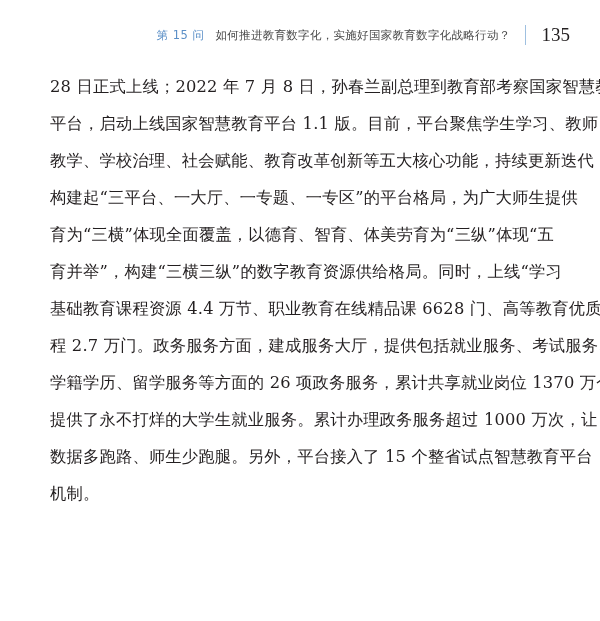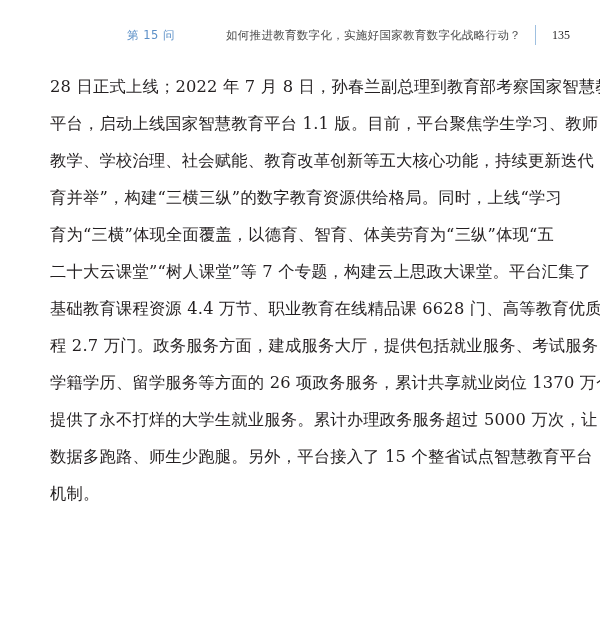--- a/index.html
+++ b/index.html
@@ -27,31 +27,30 @@
       white-space: nowrap;
     }
     .chapter-label {
       color: #5b8fc7;
       margin-right: 11px;
       letter-spacing: 0.5px;
     }
     .chapter-title {
       color: #4a4a4a;
       letter-spacing: 0.3px;
-      margin-left: 40px;
     }
     .header-divider {
       width: 1px;
       height: 20px;
       background: #9fc0e0;
       margin: 0 16px 0 14px;
     }
     .page-number {
       font-family: "Liberation Serif", "DejaVu Serif", serif;
-      font-size: 12px;
+      font-size: 19px;
       color: #231f20;
     }
     .body-text {
       position: absolute;
       top: 68px;
       left: 50px;
       width: 504px;
     }
     .line {
       font-size: 16.3px;
@@ -74,24 +73,24 @@
   <span class="chapter-title">如何推进教育数字化，实施好国家教育数字化战略行动？</span>
   <span class="header-divider"></span>
   <span class="page-number">135</span>
 </div>
 
 <div class="body-text">
   <div>
     <div class="line">28 日正式上线；2022 年 7 月 8 日，孙春兰副总理到教育部考察国家智慧教育</div>
     <div class="line">平台，启动上线国家智慧教育平台 1.1 版。目前，平台聚焦学生学习、教师</div>
     <div class="line">教学、学校治理、社会赋能、教育改革创新等五大核心功能，持续更新迭代，</div>
+    <div class="line">构建起“三平台、一大厅、一专题、一专区”的平台格局，为广大师生提供</div>
+    <div class="line">育为“三横”体现全面覆盖，以德育、智育、体美劳育为“三纵”体现“五</div>
     <div class="line">育并举”，构建“三横三纵”的数字教育资源供给格局。同时，上线“学习</div>
-    <div class="line">育为“三横”体现全面覆盖，以德育、智育、体美劳育为“三纵”体现“五</div>
-    <div class="line">二十大云课堂”“树人课堂”等 7 个专题，构建云上思政大课堂。平台汇集了</div>
     <div class="line">基础教育课程资源 4.4 万节、职业教育在线精品课 6628 门、高等教育优质课</div>
     <div class="line">程 2.7 万门。政务服务方面，建成服务大厅，提供包括就业服务、考试服务、</div>
     <div class="line">学籍学历、留学服务等方面的 26 项政务服务，累计共享就业岗位 1370 万个，</div>
-    <div class="line">提供了永不打烊的大学生就业服务。累计办理政务服务超过 5000 万次，让</div>
+    <div class="line">提供了永不打烊的大学生就业服务。累计办理政务服务超过 1000 万次，让</div>
     <div class="line">数据多跑路、师生少跑腿。另外，平台接入了 15 个整省试点智慧教育平台，</div>
     <div class="line last">机制。</div>
   </div>
 
 </div>
 
 </body></html>

